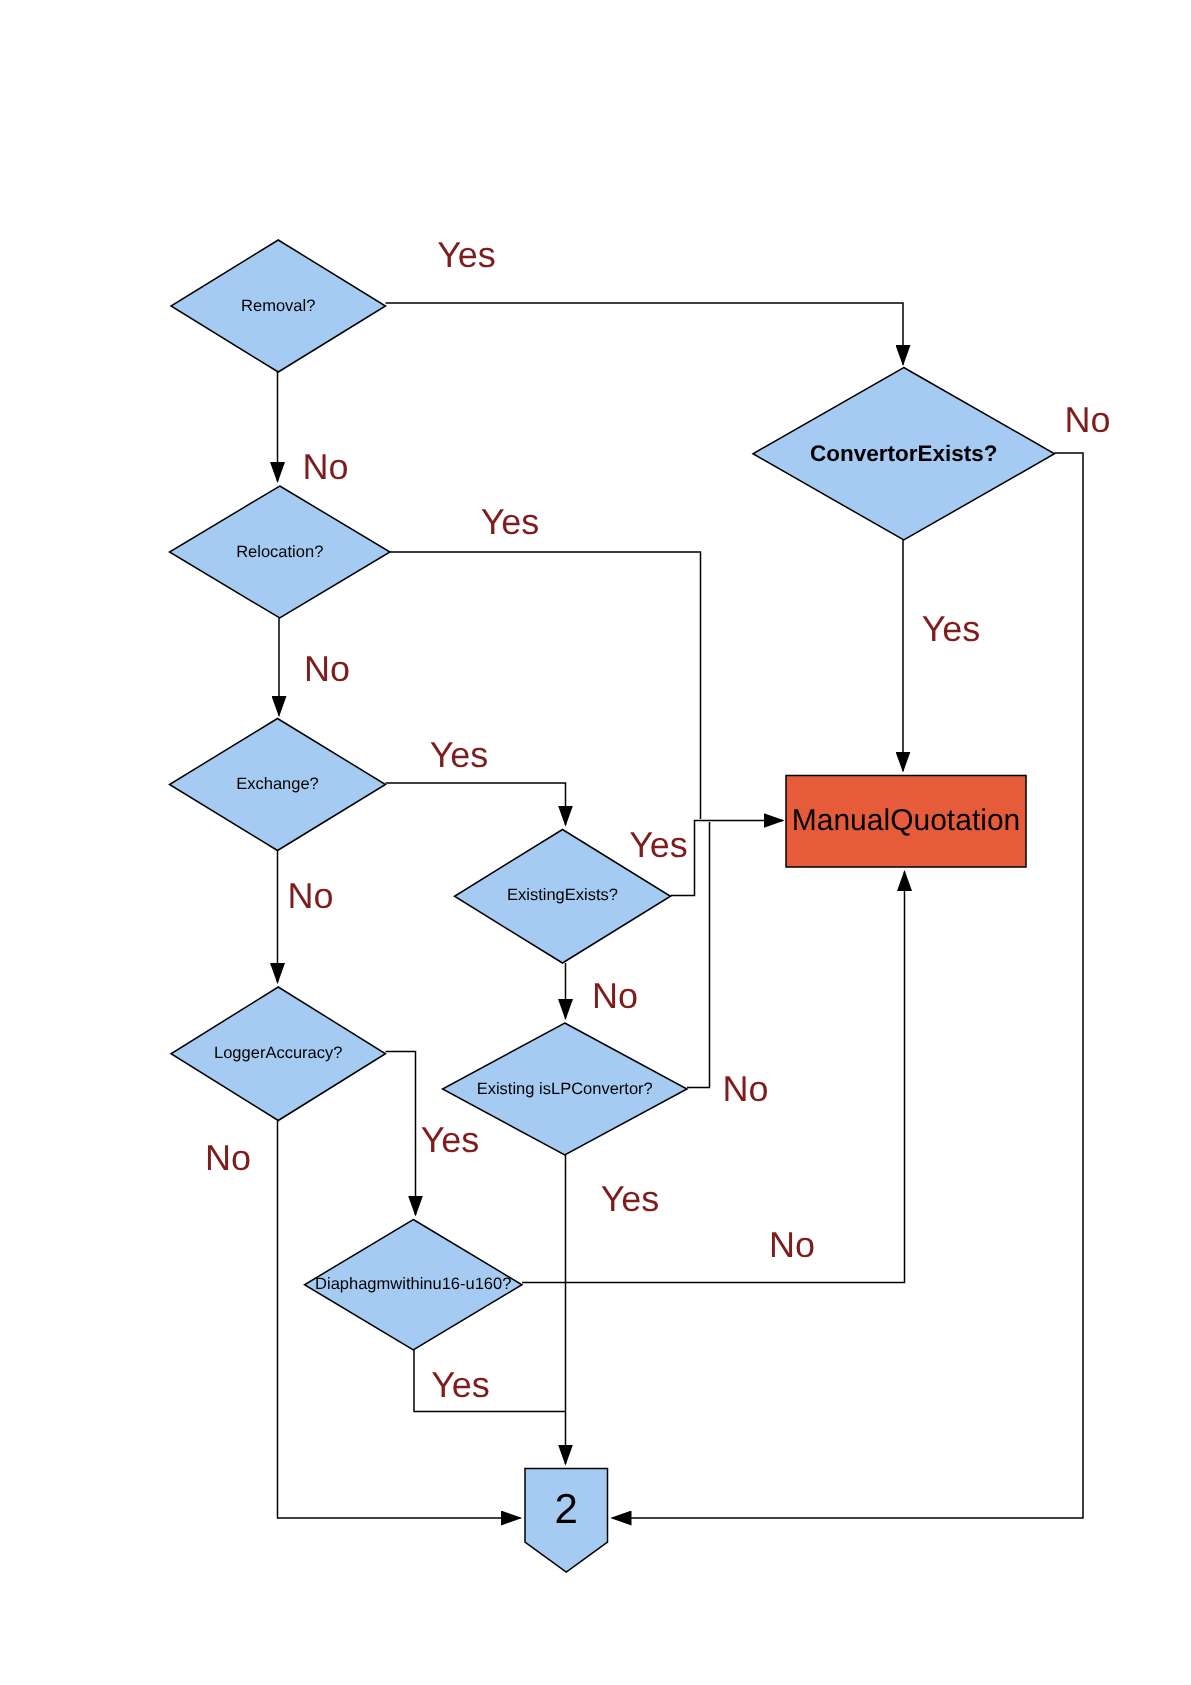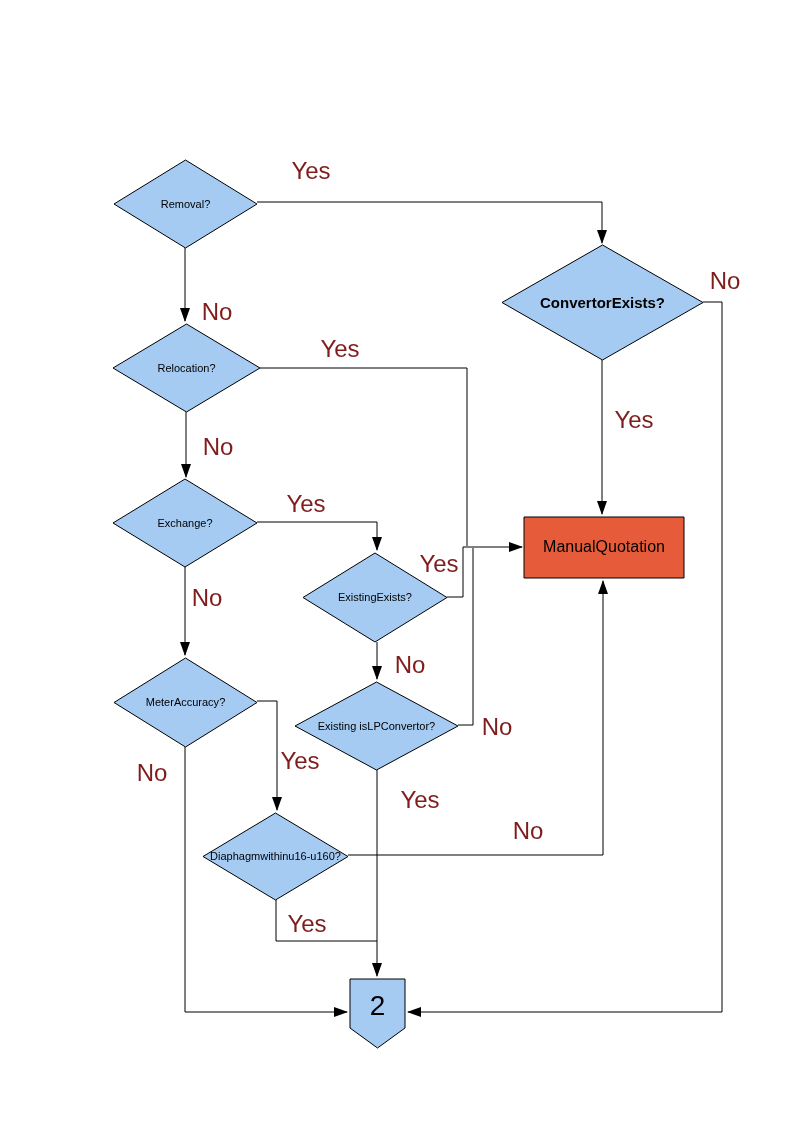--- a/index.html
+++ b/index.html
@@ -90,21 +90,21 @@
         <div class="node-label">
           <div>Exchange</div>
           <div>?</div>
         </div>
       </div>
       <div class="node decision" style="left: 114px; top: 658px; width: 143px; height: 89px;">
         <svg viewBox="0 0 143 89" preserveAspectRatio="none">
           <polygon points="71.5,0 143,44.5 71.5,89 0,44.5" fill="#A5CBF2" stroke="#000000" stroke-width="1"></polygon>
         </svg>
         <div class="node-label">
-          <div>Meter</div>
+          <div>Logger</div>
           <div>Accuracy</div>
           <div>?</div>
         </div>
       </div>
       <div class="node decision" style="left: 502px; top: 245px; width: 201px; height: 115px; font-size: 15px; font-weight: bold;">
         <svg viewBox="0 0 201 115" preserveAspectRatio="none">
           <polygon points="100.5,0 201,57.5 100.5,115 0,57.5" fill="#A5CBF2" stroke="#000000" stroke-width="1"></polygon>
         </svg>
         <div class="node-label">
           <div>Convertor</div>
@@ -136,21 +136,21 @@
           <polygon points="72.5,0 145,43.5 72.5,87 0,43.5" fill="#A5CBF2" stroke="#000000" stroke-width="1"></polygon>
         </svg>
         <div class="node-label">
           <div>Diaphag</div>
           <div>m</div>
           <div>within</div>
           <div>u16-u160</div>
           <div>?</div>
         </div>
       </div>
-      <div class="node process" style="left: 524px; top: 517px; width: 160px; height: 61px; font-size: 16px;">
+      <div class="node process" style="left: 524px; top: 517px; width: 160px; height: 61px; font-size: 20px;">
         <svg viewBox="0 0 160 61" preserveAspectRatio="none">
           <polygon points="0,0 160,0 160,61 0,61" fill="#E65C3B" stroke="#000000" stroke-width="1"></polygon>
         </svg>
         <div class="node-label">
           <div>Manual</div>
           <div>Quotation</div>
         </div>
       </div>
       <div class="node off-page-connector" style="left: 350px; top: 979px; width: 55px; height: 69px; font-size: 28px;">
         <svg viewBox="0 0 55 69" preserveAspectRatio="none">

